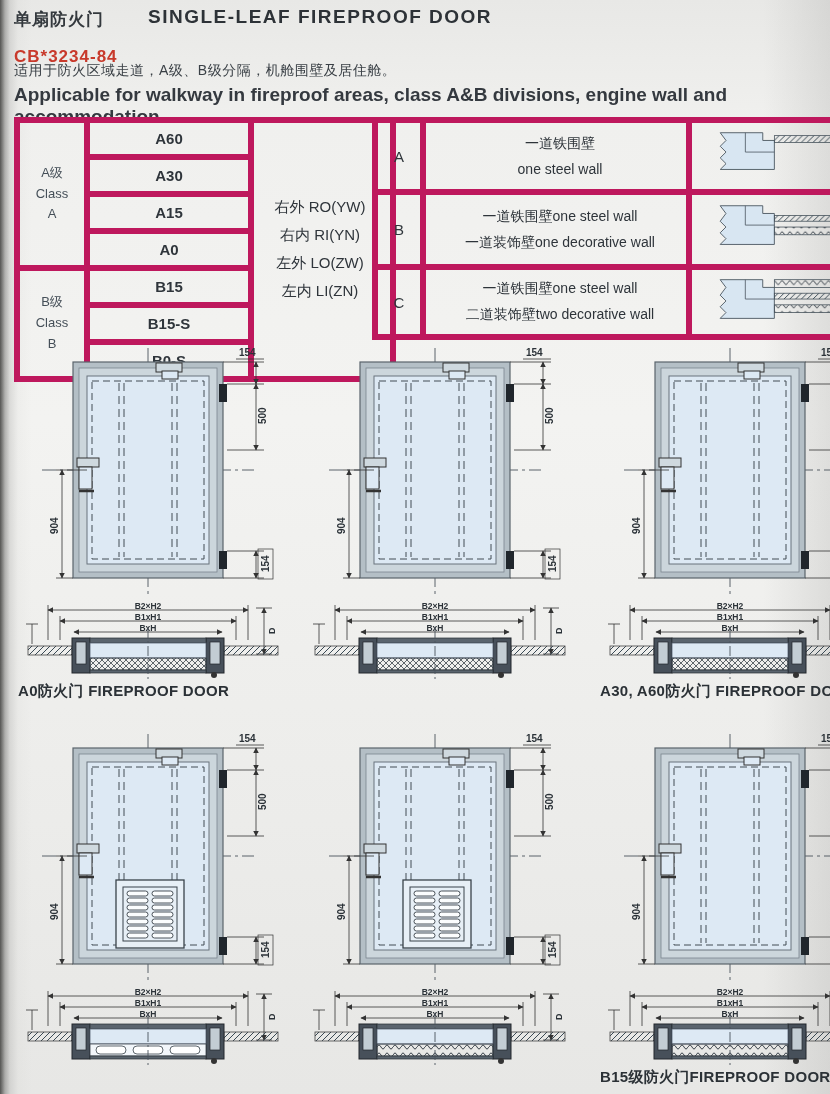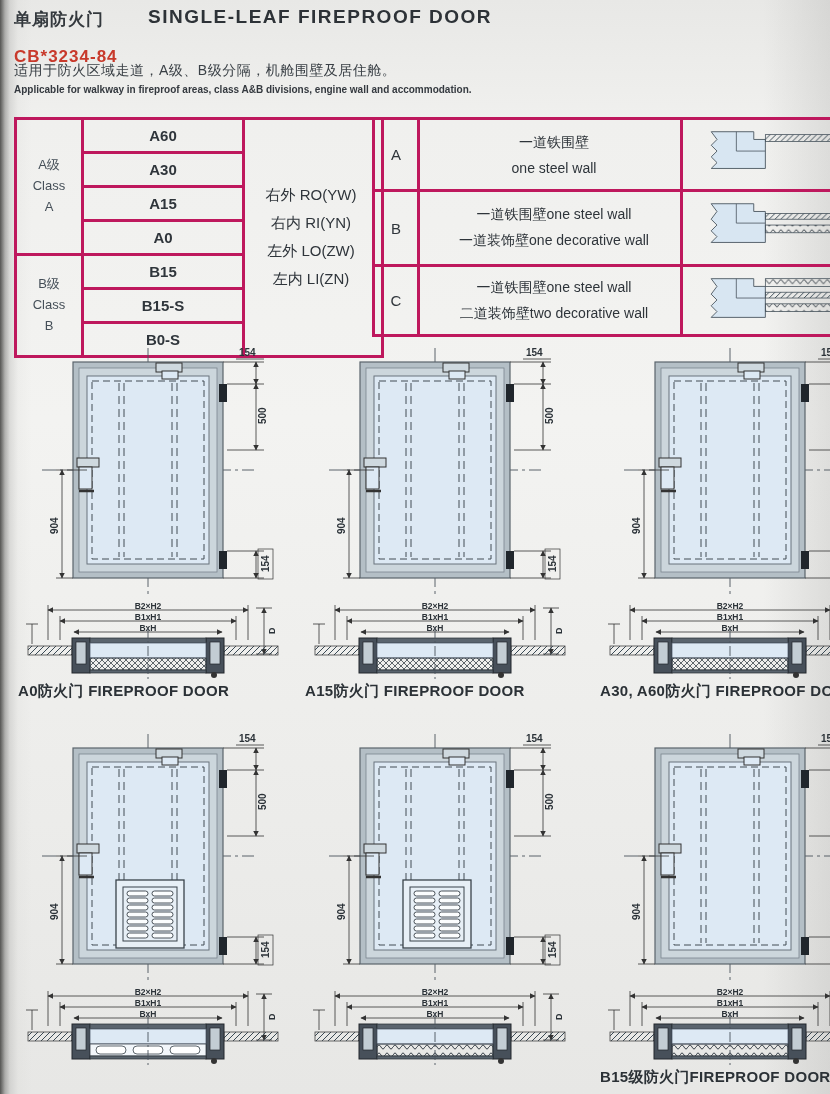--- a/index.html
+++ b/index.html
@@ -13,24 +13,24 @@
       linear-gradient(90deg, rgba(72,72,70,.92) 0px, rgba(122,122,120,.55) 5px, rgba(168,168,166,.32) 10px, rgba(205,205,202,.14) 18px, rgba(0,0,0,0) 32px),
       linear-gradient(90deg, rgba(0,0,0,0) 92%, rgba(160,160,158,.25) 100%),
       linear-gradient(180deg,#e8e8e6 0px,#f0f0ee 120px,#f3f3f1 420px,#ececea 820px,#e7e7e5 1094px);
   }
   .abs{position:absolute;}
   
   .title-cn{left:14px;top:8px;font-size:17px;font-weight:bold;color:#33383d;letter-spacing:1px;}
   .title-en{left:148px;top:6px;font-size:19px;font-weight:bold;color:#2d3237;letter-spacing:1.5px;}
   .standard{left:14px;top:40px;font-size:17px;font-weight:bold;color:#c8392b;letter-spacing:1px;margin-top:7px;}
   .desc-cn{left:14px;top:62px;font-size:14px;color:#3a4046;letter-spacing:0.5px;}
-  .desc-en{left:14px;top:84px;font-size:10px;font-weight:bold;color:#34393f;}
+  .desc-en{left:14px;top:84px;font-size:19px;font-weight:bold;color:#34393f;}
   
   table{border-collapse:collapse;table-layout:fixed;}
-  td{border:3px solid #be185d;padding:0 4px;vertical-align:middle;}
+  td{border:6px solid #be185d;padding:0 4px;vertical-align:middle;}
   .class-table{left:14px;top:117px;width:338px;}
   .class-table td{text-align:center;}
   .cell-class{width:56px;font-size:13px;color:#454f58;white-space:pre-line;line-height:1.6;}
   .cell-rating{width:150px;font-size:15px;font-weight:600;color:#2f353b;height:31px;}
   .cell-dir{width:132px;font-size:15px;color:#2f353b;text-align:left;padding-left:0;}
   .cell-dir div{margin:9px 0;white-space:nowrap;}
   .wall-table{left:372px;top:117px;width:456px;}
   .cell-letter{width:34px;text-align:center;font-size:15px;color:#2f353b;}
   .cell-walldesc{width:244px;font-size:14px;color:#2e343a;text-align:center;padding-left:12px;}
   .cell-walldesc div{margin:8px 0;white-space:nowrap;}
@@ -343,21 +343,20 @@
   <rect x="72" y="43" width="116" height="15" fill="#dde9f4" stroke="#556070" stroke-width="0.8"></rect>
   <g class="sec-hatch">
     <rect x="72" y="58" width="116" height="12" fill="url(#crosshatch)" stroke="#39424a" stroke-width="0.8"></rect>
   </g>
 
   <rect x="72" y="70" width="116" height="3" fill="#5a646e" stroke="#2a3036" stroke-width="0.7"></rect>
   <line x1="130" y1="28" x2="130" y2="79" stroke="#4a545c" stroke-width="0.9" stroke-dasharray="10 3 2 3"></line>
   <circle cx="196" cy="75" r="3" fill="#333"></circle>
 </svg>
 </div>
-    <div class="fig-caption">A15防火门 FIREPROOF DOOR</div>
   </div>
 <div class="fig-col" style="left:600px;top:346px;">
     <div class="door-slot">
 <svg width="270" height="254" viewBox="0 0 270 254">
   <g stroke="#4a545c" stroke-width="0.9" stroke-dasharray="14 4 3 4">
     <line x1="130" y1="2" x2="130" y2="252"></line>
     <line x1="24" y1="124" x2="236" y2="124"></line>
   </g>
   <rect x="55" y="16" width="150" height="216" fill="#b4bfc6" stroke="#5a646c" stroke-width="1.2"></rect>
   <rect x="61" y="22" width="138" height="204" fill="#ccd6dc" stroke="#7b868e" stroke-width="0.8"></rect>

